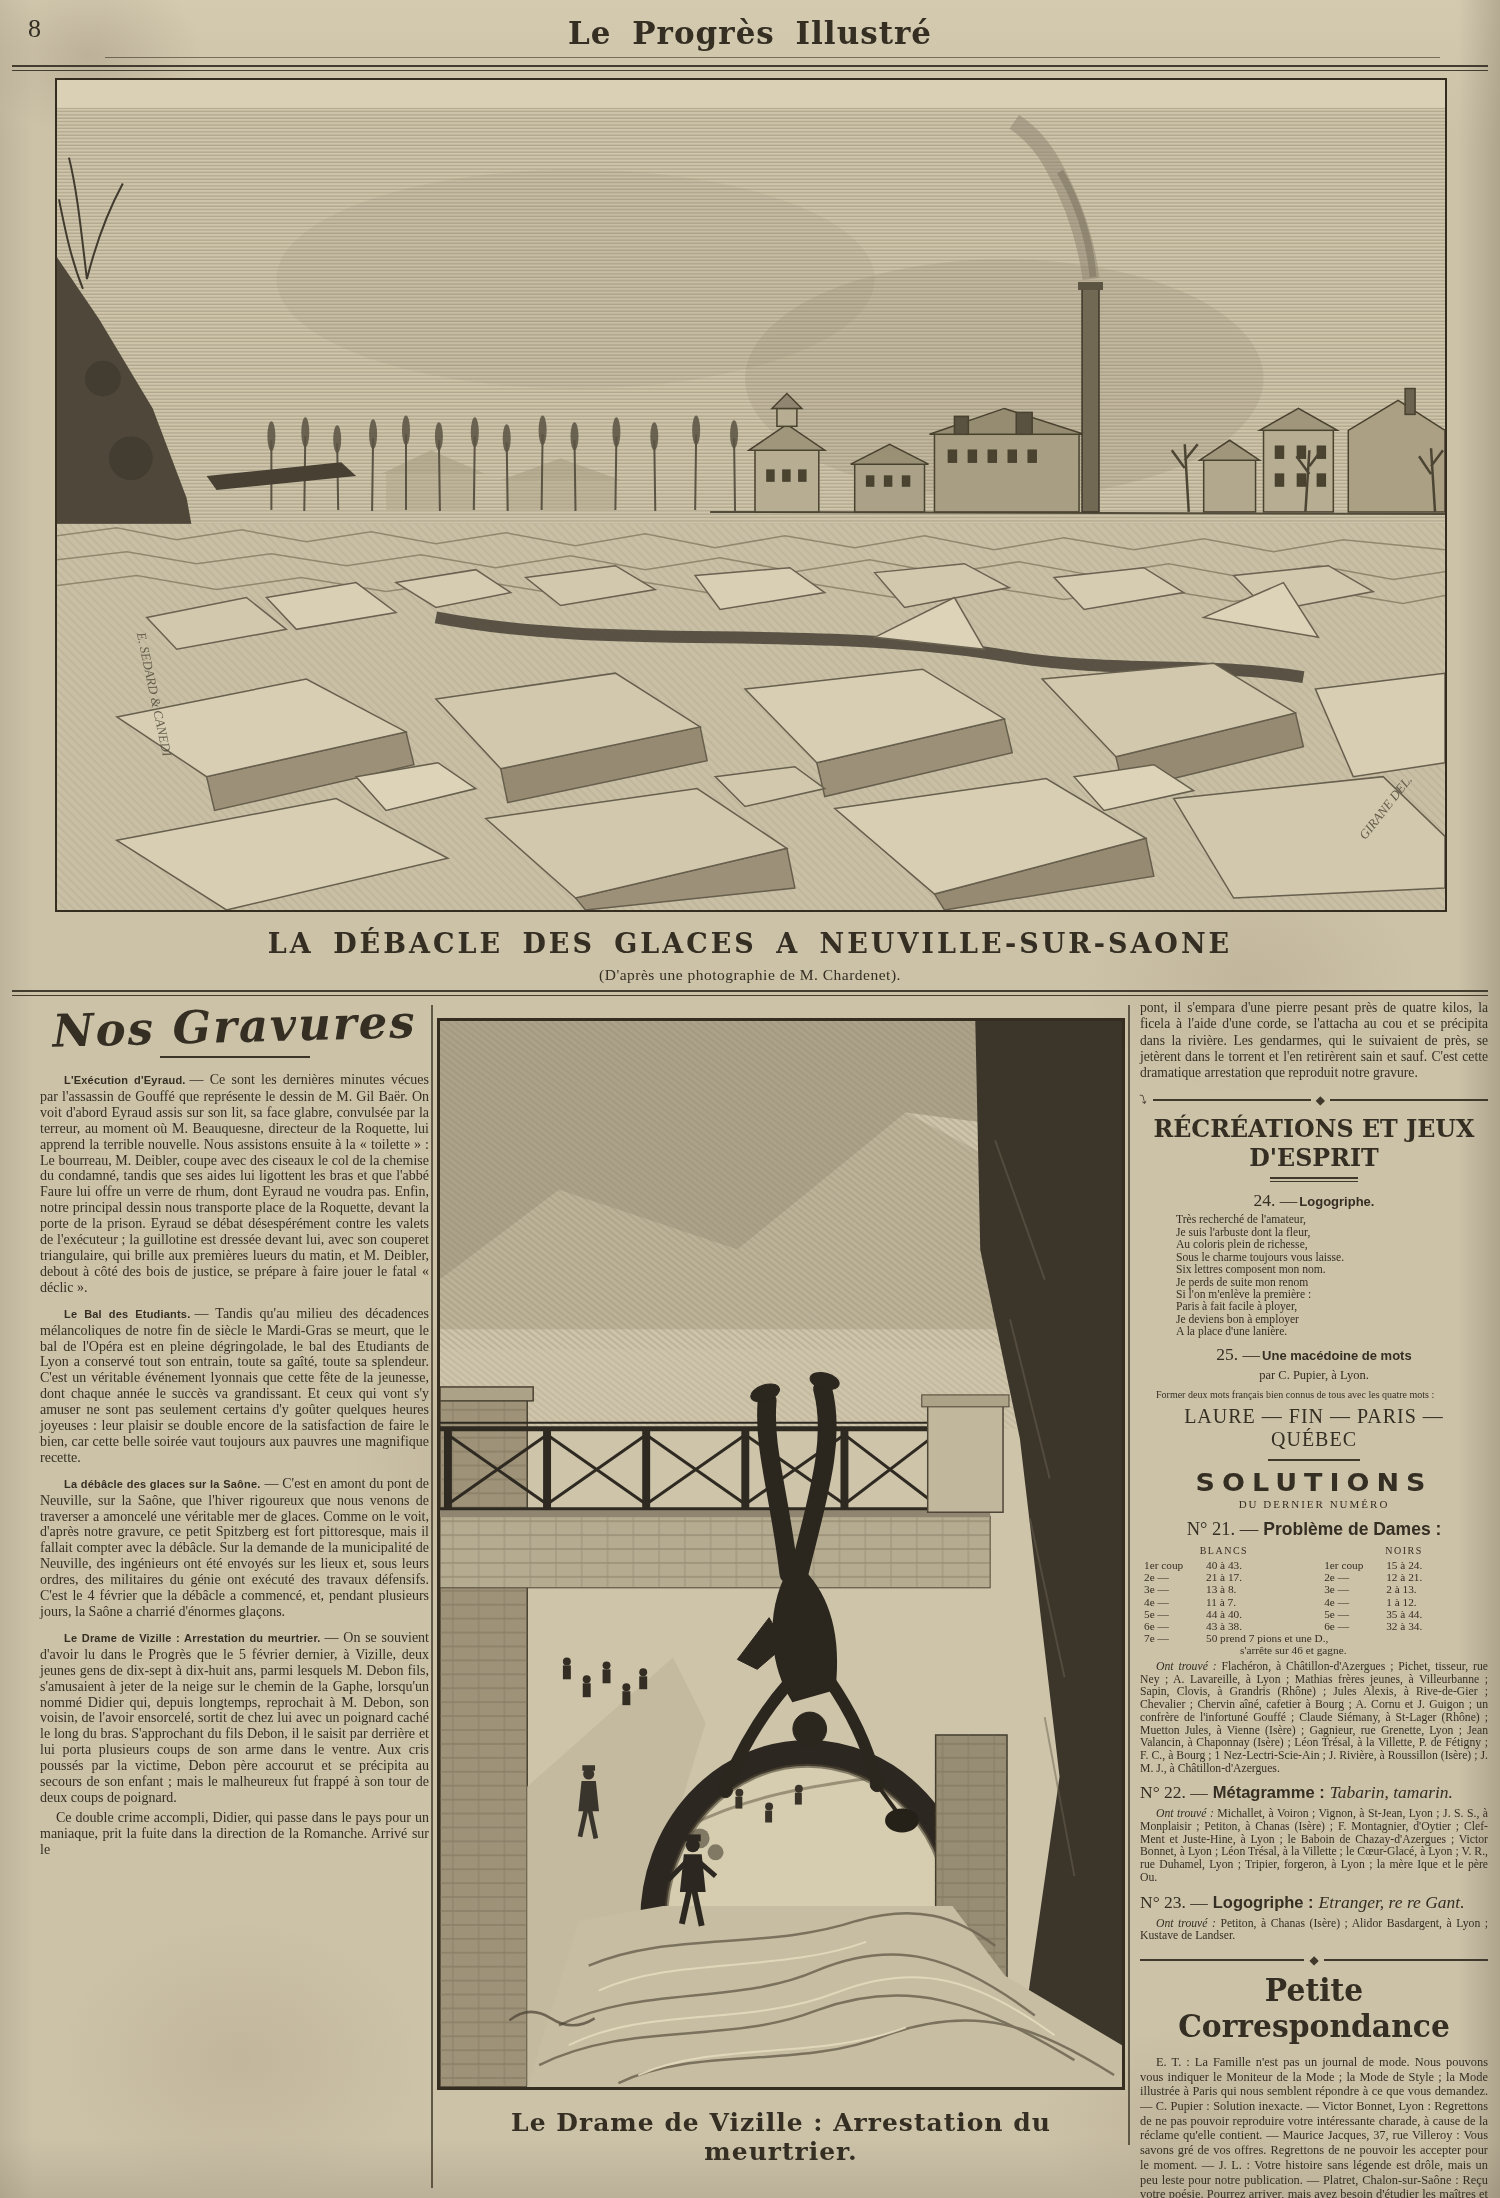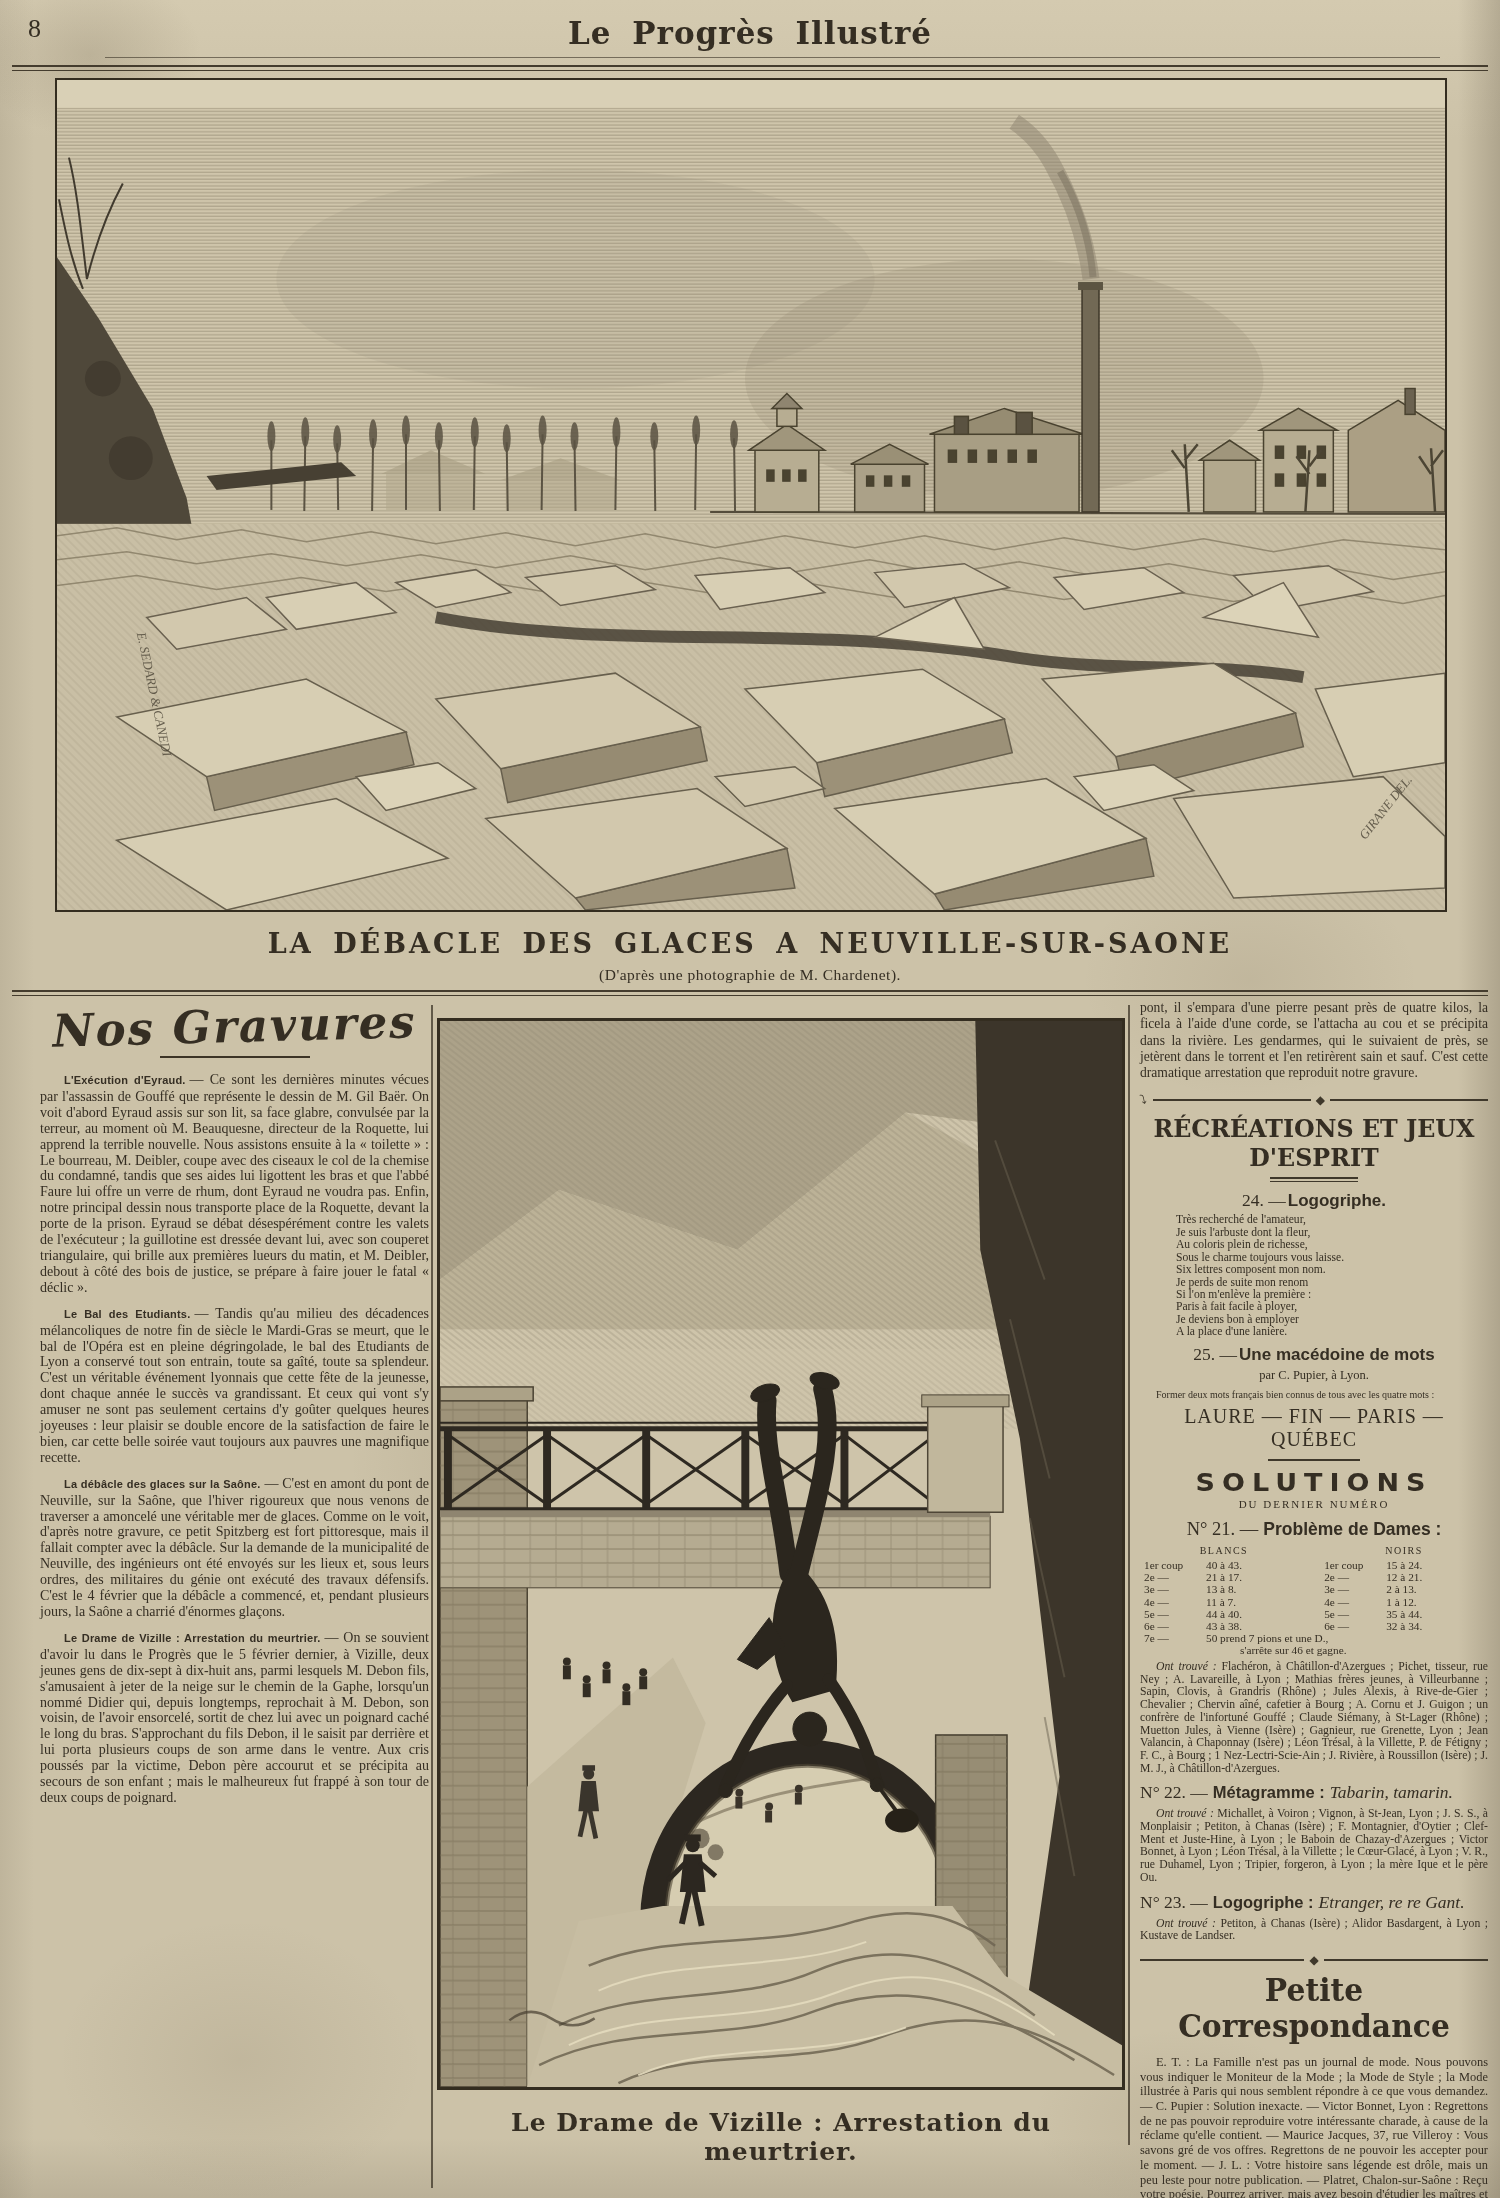--- a/index.html
+++ b/index.html
@@ -41,21 +41,21 @@
   
   .col-right{left:1140px;top:1000px;width:348px;}
   p.cont{font-size:13.6px;line-height:16.3px;text-align:justify;margin:0;}
   .sep{display:flex;align-items:center;margin:11px 0 6px;}
   .sep .ln{flex:1;height:2px;background:#3f382b;}
   .sep .di{margin:0 5px;font-size:12px;color:#3f382b;line-height:1;}
   .sep .fl{font-size:13px;color:#3f382b;margin-right:6px;transform:rotate(-12deg);}
   h2.recre{font-size:24.5px;font-weight:bold;text-align:center;margin:2px 0 0;font-family:"DejaVu Serif",serif;transform:scaleX(.97);letter-spacing:0;}
   .under2{width:88px;border-top:2px solid #3f382b;border-bottom:1px solid #3f382b;height:2px;margin:5px auto 8px;}
   .puz{text-align:center;font-size:17.5px;margin:4px 0 3px;}
-  .puz .nm{font-family:"Liberation Sans",sans-serif;font-weight:bold;font-size:17px;margin-left:2px;}
+  .puz .nm{font-family:"Liberation Sans",sans-serif;font-weight:bold;font-size:13px;margin-left:2px;}
   .poem{margin:1px 0 5px 36px;font-size:11.6px;line-height:12.4px;}
   .byline{text-align:center;font-size:12.5px;margin:0 0 5px;}
   .intro{font-size:10px;line-height:14.6px;text-align:justify;text-indent:16px;margin:0 0 3px;}
   .words{text-align:center;font-size:20px;letter-spacing:1px;margin:3px 0 8px;}
   .mini-rule{width:92px;height:2px;background:#3f382b;margin:0 auto 6px;}
   h2.solutions{text-align:center;font-family:"DejaVu Sans",sans-serif;font-weight:bold;font-size:27px;letter-spacing:7px;margin:0;transform:scaleY(.92);}
   .subtitle{text-align:center;font-size:11px;letter-spacing:2px;margin:0 0 9px;}
   .nhead{text-align:center;font-size:18.5px;margin:0 0 5px;}
   .nhead .nm{font-family:"Liberation Sans",sans-serif;font-weight:bold;font-size:17.5px;margin-left:5px;}
   .dames{display:flex;justify-content:space-between;font-size:11.3px;line-height:12.1px;padding:0 4px;}
@@ -260,20 +260,21 @@
   <div class="vr" style="left:431px;top:1005px;height:1183px;"></div>
   <div class="vr" style="left:1128px;top:1005px;height:1140px;"></div>
 
   <div class="abs col-left">
     <h2 class="script-title">Nos Gravures</h2>
     <div class="script-underline"></div>
     <p class="body"><span class="runin">L'Exécution d'Eyraud.</span><span>— Ce sont les dernières minutes vécues par l'assassin de Gouffé que représente le dessin de M. Gil Baër. On voit d'abord Eyraud assis sur son lit, sa face glabre, convulsée par la terreur, au moment où M. Beauquesne, directeur de la Roquette, lui apprend la terrible nouvelle. Nous assistons ensuite à la « toilette » : Le bourreau, M. Deibler, coupe avec des ciseaux le col de la chemise du condamné, tandis que ses aides lui ligottent les bras et que l'abbé Faure lui offre un verre de rhum, dont Eyraud ne voudra pas. Enfin, notre principal dessin nous transporte place de la Roquette, devant la porte de la prison. Eyraud se débat désespérément contre les valets de l'exécuteur ; la guillotine est dressée devant lui, avec son couperet triangulaire, qui brille aux premières lueurs du matin, et M. Deibler, debout à côté des bois de justice, se prépare à faire jouer le fatal « déclic ».</span></p>
     <p class="body"><span class="runin">Le Bal des Etudiants.</span><span>— Tandis qu'au milieu des décadences mélancoliques de notre fin de siècle le Mardi-Gras se meurt, que le bal de l'Opéra est en pleine dégringolade, le bal des Etudiants de Lyon a conservé tout son entrain, toute sa gaîté, toute sa splendeur. C'est un véritable événement lyonnais que cette fête de la jeunesse, dont chaque année le succès va grandissant. Et ceux qui vont s'y amuser ne sont pas seulement certains d'y goûter quelques heures joyeuses : leur plaisir se double encore de la satisfaction de faire le bien, car cette belle soirée vaut toujours aux pauvres une magnifique recette.</span></p>
     <p class="body"><span class="runin">La débâcle des glaces sur la Saône.</span><span>— C'est en amont du pont de Neuville, sur la Saône, que l'hiver rigoureux que nous venons de traverser a amoncelé une véritable mer de glaces. Comme on le voit, d'après notre gravure, ce petit Spitzberg est fort pittoresque, mais il fallait compter avec la débâcle. Sur la demande de la municipalité de Neuville, des ingénieurs ont été envoyés sur les lieux et, sous leurs ordres, des militaires du génie ont exécuté des travaux défensifs. C'est le 4 février que la débâcle a commencé, et, pendant plusieurs jours, la Saône a charrié d'énormes glaçons.</span></p>
     <p class="body" style="margin-bottom:4px;"><span class="runin">Le Drame de Vizille : Arrestation du meurtrier.</span><span>— On se souvient d'avoir lu dans le Progrès que le 5 février dernier, à Vizille, deux jeunes gens de dix-sept à dix-huit ans, parmi lesquels M. Debon fils, s'amusaient à jeter de la neige sur le chemin de la Gaphe, lorsqu'un nommé Didier qui, depuis longtemps, reprochait à M. Debon, son voisin, de l'avoir ensorcelé, sortit de chez lui avec un poignard caché le long du bras. S'approchant du fils Debon, il le saisit par derrière et lui porta plusieurs coups de son arme dans le ventre. Aux cris poussés par la victime, Debon père accourut et se précipita au secours de son enfant ; mais le malheureux fut frappé à son tour de deux coups de poignard.</span></p>
+    <p class="body2">Ce double crime accompli, Didier, qui passe dans le pays pour un maniaque, prit la fuite dans la direction de la Romanche. Arrivé sur le</p>
   </div>
 
   <div class="fig" style="left:437px;top:1018px;width:688px;height:1072px;border-width:3px;">
     <svg viewBox="0 0 688 1072" preserveAspectRatio="none">
       <defs>
         <pattern id="dg2" width="5" height="5" patternUnits="userSpaceOnUse" patternTransform="rotate(38)">
           <line x1="0" y1="1" x2="5" y2="1" stroke="#8d8470" stroke-width="1"></line>
         </pattern>
         <pattern id="brick" width="26" height="14" patternUnits="userSpaceOnUse">
           <line x1="0" y1="13" x2="26" y2="13" stroke="#776d56" stroke-width="1"></line>

